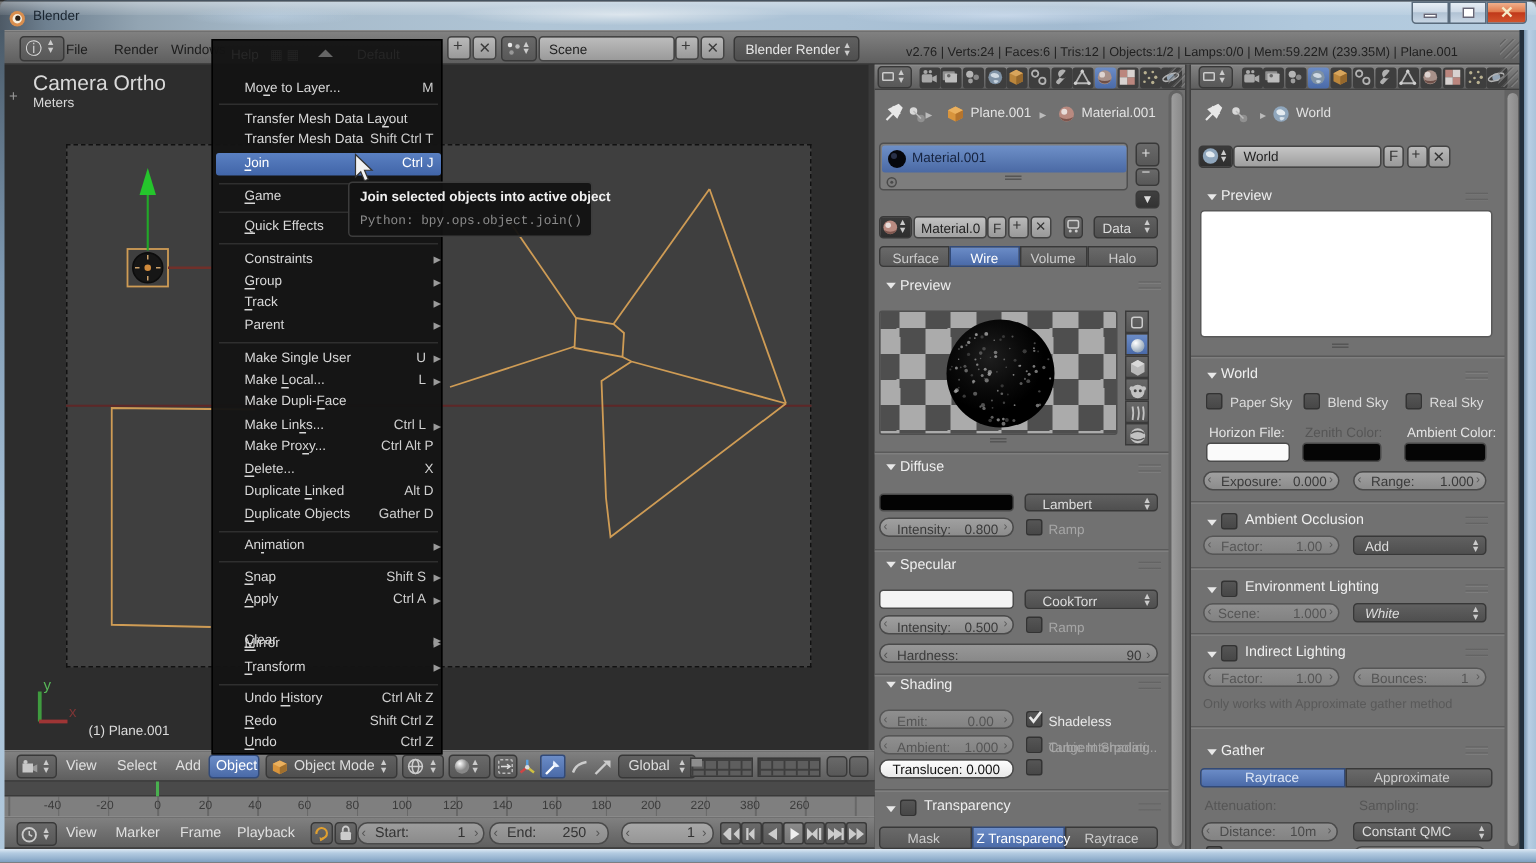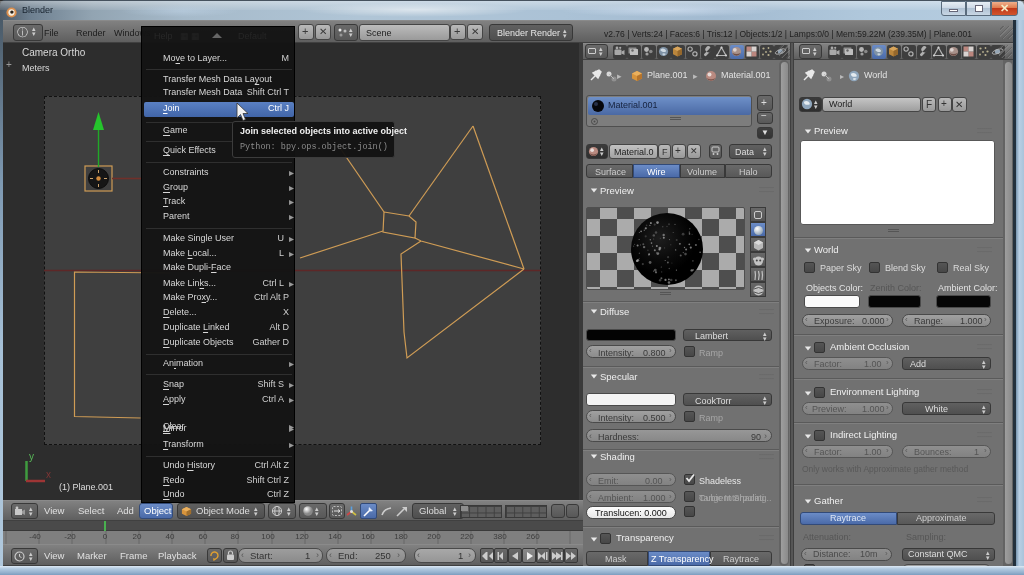--- a/index.html
+++ b/index.html
@@ -86,21 +86,21 @@
 
     <line x1="98.5" y1="147" x2="98.5" y2="110" stroke="#21a828" stroke-width="1.4"></line>
     <polygon points="98.5,92 93,110 104,110" fill="#25c52c"></polygon>
     <line x1="112" y1="158.5" x2="141" y2="158.5" stroke="#70302a" stroke-width="1.6"></line>
 
     <line x1="26.5" y1="441" x2="26.5" y2="461" stroke="#3f9b3f" stroke-width="2.5"></line>
     <line x1="26" y1="461" x2="45" y2="461" stroke="#9e3535" stroke-width="2.5"></line>
     <text x="29" y="440" fill="#58b858" font-size="10">y</text>
     <text x="46" y="458" fill="#7e3535" font-size="10">x</text>
   </svg>
-  <div class="t" style="left:22px;top:27px;color:#d9d9d9;font-size:10px;">Camera Ortho</div>
+  <div class="t" style="left:22px;top:27px;color:#d9d9d9;font-size:14px;">Camera Ortho</div>
   <div class="t" style="left:22px;top:43px;color:#d9d9d9;font-size:9px;">Meters</div>
   <div class="t" style="left:6px;top:39px;color:#9a9a9a;font-size:10px;">+</div>
   <div class="t" style="left:59px;top:462px;color:#dcdcdc;font-size:9px;">(1) Plane.001</div>
 </div>
 
 <div id="infobar" class="hdrbar" style="left:0;top:20px;width:1024px;height:23px;">
   <div class="btn" style="left:13px;top:3px;width:30px;height:17px;"></div>
   <div class="t" style="left:17px;top:4px;color:#ddd;font-size:11px;">ⓘ</div>
   <div class="updn" style="left:32px;top:5px;">▴<br>▾</div>
   <div class="t" style="left:44px;top:7px;color:#1c1c1c;font-size:9px;">File</div>
@@ -680,21 +680,21 @@
 
   <div class="seph" style="left:0;top:194px;width:210px;"></div>
   <div class="tri" style="left:10px;top:205px;transform:scale(.8);"></div>
   <div class="phdr t" style="left:20px;top:201px;">World</div>
   <div class="cb" style="left:10px;top:219px;"></div>
   <div class="t" style="left:26px;top:220px;color:#dcdcdc;">Paper Sky</div>
   <div class="cb" style="left:75px;top:219px;"></div>
   <div class="t" style="left:91px;top:220px;color:#dcdcdc;">Blend Sky</div>
   <div class="cb" style="left:143px;top:219px;"></div>
   <div class="t" style="left:159px;top:220px;color:#dcdcdc;">Real Sky</div>
-  <div class="t" style="left:12px;top:240px;color:#e4e4e4;">Objects Color:</div>
+  <div class="t" style="left:12px;top:240px;color:#e4e4e4;">Horizon File:</div>
   <div class="t" style="left:76px;top:240px;color:#565656;">Zenith Color:</div>
   <div class="t" style="left:144px;top:240px;color:#e4e4e4;">Ambient Color:</div>
   <div style="left:10px;top:252px;width:56px;height:12.5px;background:#fafafa;border:1px solid #4a4a4a;border-radius:3px;"></div>
   <div style="left:74px;top:252px;width:53px;height:12.5px;background:#050505;border:1px solid #4a4a4a;border-radius:3px;"></div>
   <div style="left:142px;top:252px;width:55px;height:12.5px;background:#050505;border:1px solid #4a4a4a;border-radius:3px;"></div>
   <div class="pill" style="left:8px;top:271px;width:91px;height:12.5px;"></div>
   <div class="t" style="left:20px;top:272.5px;color:#3a3a3a;">Exposure:</div>
   <div class="t" style="left:68px;top:272.5px;color:#3a3a3a;">0.000</div>
   <div class="pill" style="left:108px;top:271px;width:89px;height:12.5px;"></div>
   <div class="t" style="left:120px;top:272.5px;color:#3a3a3a;">Range:</div>
@@ -709,24 +709,24 @@
   <div class="t" style="left:70px;top:315.5px;color:#555;">1.00</div>
   <div class="drop" style="left:108px;top:314px;width:89px;height:12.5px;"></div>
   <div class="t" style="left:116px;top:315.5px;color:#ddd;">Add</div>
   <div class="updn" style="left:188px;top:316px;">▴<br>▾</div>
 
   <div class="seph" style="left:0;top:335px;width:210px;"></div>
   <div class="tri" style="left:10px;top:348px;transform:scale(.8);"></div>
   <div class="cb" style="left:20px;top:344px;"></div>
   <div class="phdr t" style="left:36px;top:343px;">Environment Lighting</div>
   <div class="pilldis" style="left:8px;top:359px;width:91px;height:12.5px;"></div>
-  <div class="t" style="left:18px;top:360.5px;color:#555;">Preview:</div>
+  <div class="t" style="left:18px;top:360.5px;color:#555;">Scene:</div>
   <div class="t" style="left:68px;top:360.5px;color:#555;">1.000</div>
   <div class="drop" style="left:108px;top:359px;width:89px;height:12.5px;"></div>
-  <div class="t" style="left:131px;top:360.5px;color:#ddd;">White</div>
+  <div class="t" style="left:116px;top:360.5px;color:#ddd;font-style:italic;">White</div>
   <div class="updn" style="left:188px;top:361px;">▴<br>▾</div>
 
   <div class="seph" style="left:0;top:379px;width:210px;"></div>
   <div class="tri" style="left:10px;top:391px;transform:scale(.8);"></div>
   <div class="cb" style="left:20px;top:387px;"></div>
   <div class="phdr t" style="left:36px;top:386px;">Indirect Lighting</div>
   <div class="pilldis" style="left:8px;top:402px;width:91px;height:12.5px;"></div>
   <div class="t" style="left:20px;top:403.5px;color:#555;">Factor:</div>
   <div class="t" style="left:70px;top:403.5px;color:#555;">1.00</div>
   <div class="pilldis" style="left:108px;top:402px;width:89px;height:12.5px;"></div>

